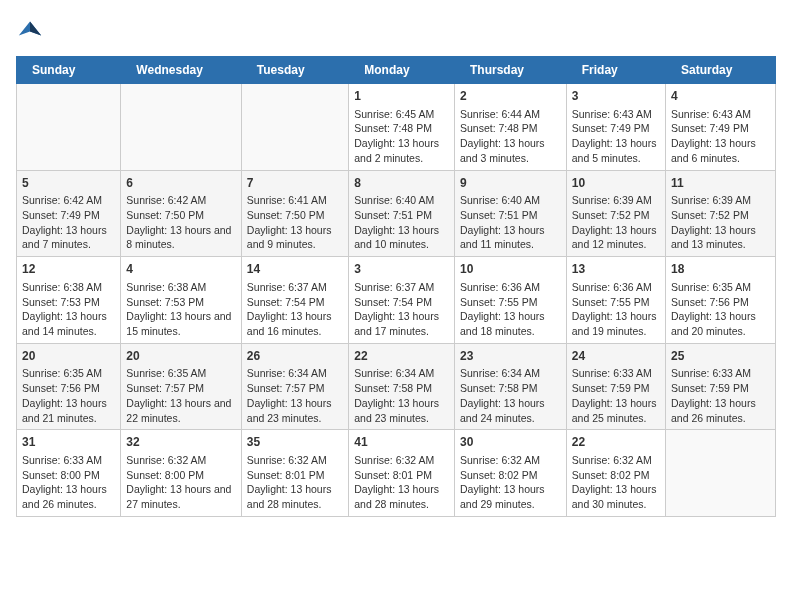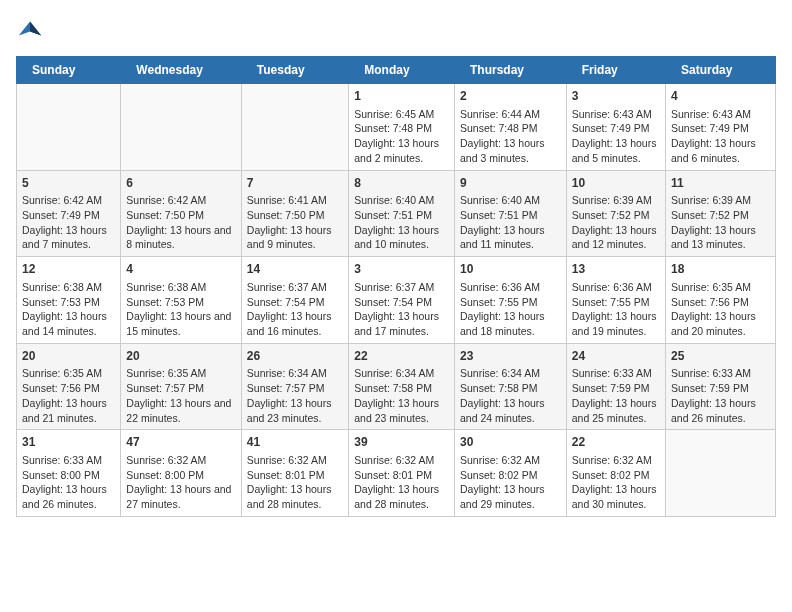--- a/index.html
+++ b/index.html
@@ -147,21 +147,21 @@
         <td><span class="day-num">20</span>Sunrise: 6:35 AM<br>Sunset: 7:56 PM<br>Daylight: 13 hours and 21 minutes.<br></td>
         <td><span class="day-num">20</span>Sunrise: 6:35 AM<br>Sunset: 7:57 PM<br>Daylight: 13 hours and 22 minutes.<br></td>
         <td><span class="day-num">26</span>Sunrise: 6:34 AM<br>Sunset: 7:57 PM<br>Daylight: 13 hours and 23 minutes.<br></td>
         <td><span class="day-num">22</span>Sunrise: 6:34 AM<br>Sunset: 7:58 PM<br>Daylight: 13 hours and 23 minutes.<br></td>
         <td><span class="day-num">23</span>Sunrise: 6:34 AM<br>Sunset: 7:58 PM<br>Daylight: 13 hours and 24 minutes.<br></td>
         <td><span class="day-num">24</span>Sunrise: 6:33 AM<br>Sunset: 7:59 PM<br>Daylight: 13 hours and 25 minutes.<br></td>
         <td><span class="day-num">25</span>Sunrise: 6:33 AM<br>Sunset: 7:59 PM<br>Daylight: 13 hours and 26 minutes.<br></td>
       </tr>
       <tr>
         <td><span class="day-num">31</span>Sunrise: 6:33 AM<br>Sunset: 8:00 PM<br>Daylight: 13 hours and 26 minutes.<br></td>
-        <td><span class="day-num">47</span>Sunrise: 6:32 AM<br>Sunset: 8:00 PM<br>Daylight: 13 hours and 27 minutes.<br></td>
+        <td><span class="day-num">32</span>Sunrise: 6:32 AM<br>Sunset: 8:00 PM<br>Daylight: 13 hours and 27 minutes.<br></td>
+        <td><span class="day-num">35</span>Sunrise: 6:32 AM<br>Sunset: 8:01 PM<br>Daylight: 13 hours and 28 minutes.<br></td>
         <td><span class="day-num">41</span>Sunrise: 6:32 AM<br>Sunset: 8:01 PM<br>Daylight: 13 hours and 28 minutes.<br></td>
-        <td><span class="day-num">39</span>Sunrise: 6:32 AM<br>Sunset: 8:01 PM<br>Daylight: 13 hours and 28 minutes.<br></td>
         <td><span class="day-num">30</span>Sunrise: 6:32 AM<br>Sunset: 8:02 PM<br>Daylight: 13 hours and 29 minutes.<br></td>
         <td><span class="day-num">22</span>Sunrise: 6:32 AM<br>Sunset: 8:02 PM<br>Daylight: 13 hours and 30 minutes.<br></td>
         <td class="empty-cell"></td>
       </tr>
     </tbody>
 </table>
 
 </body></html>

